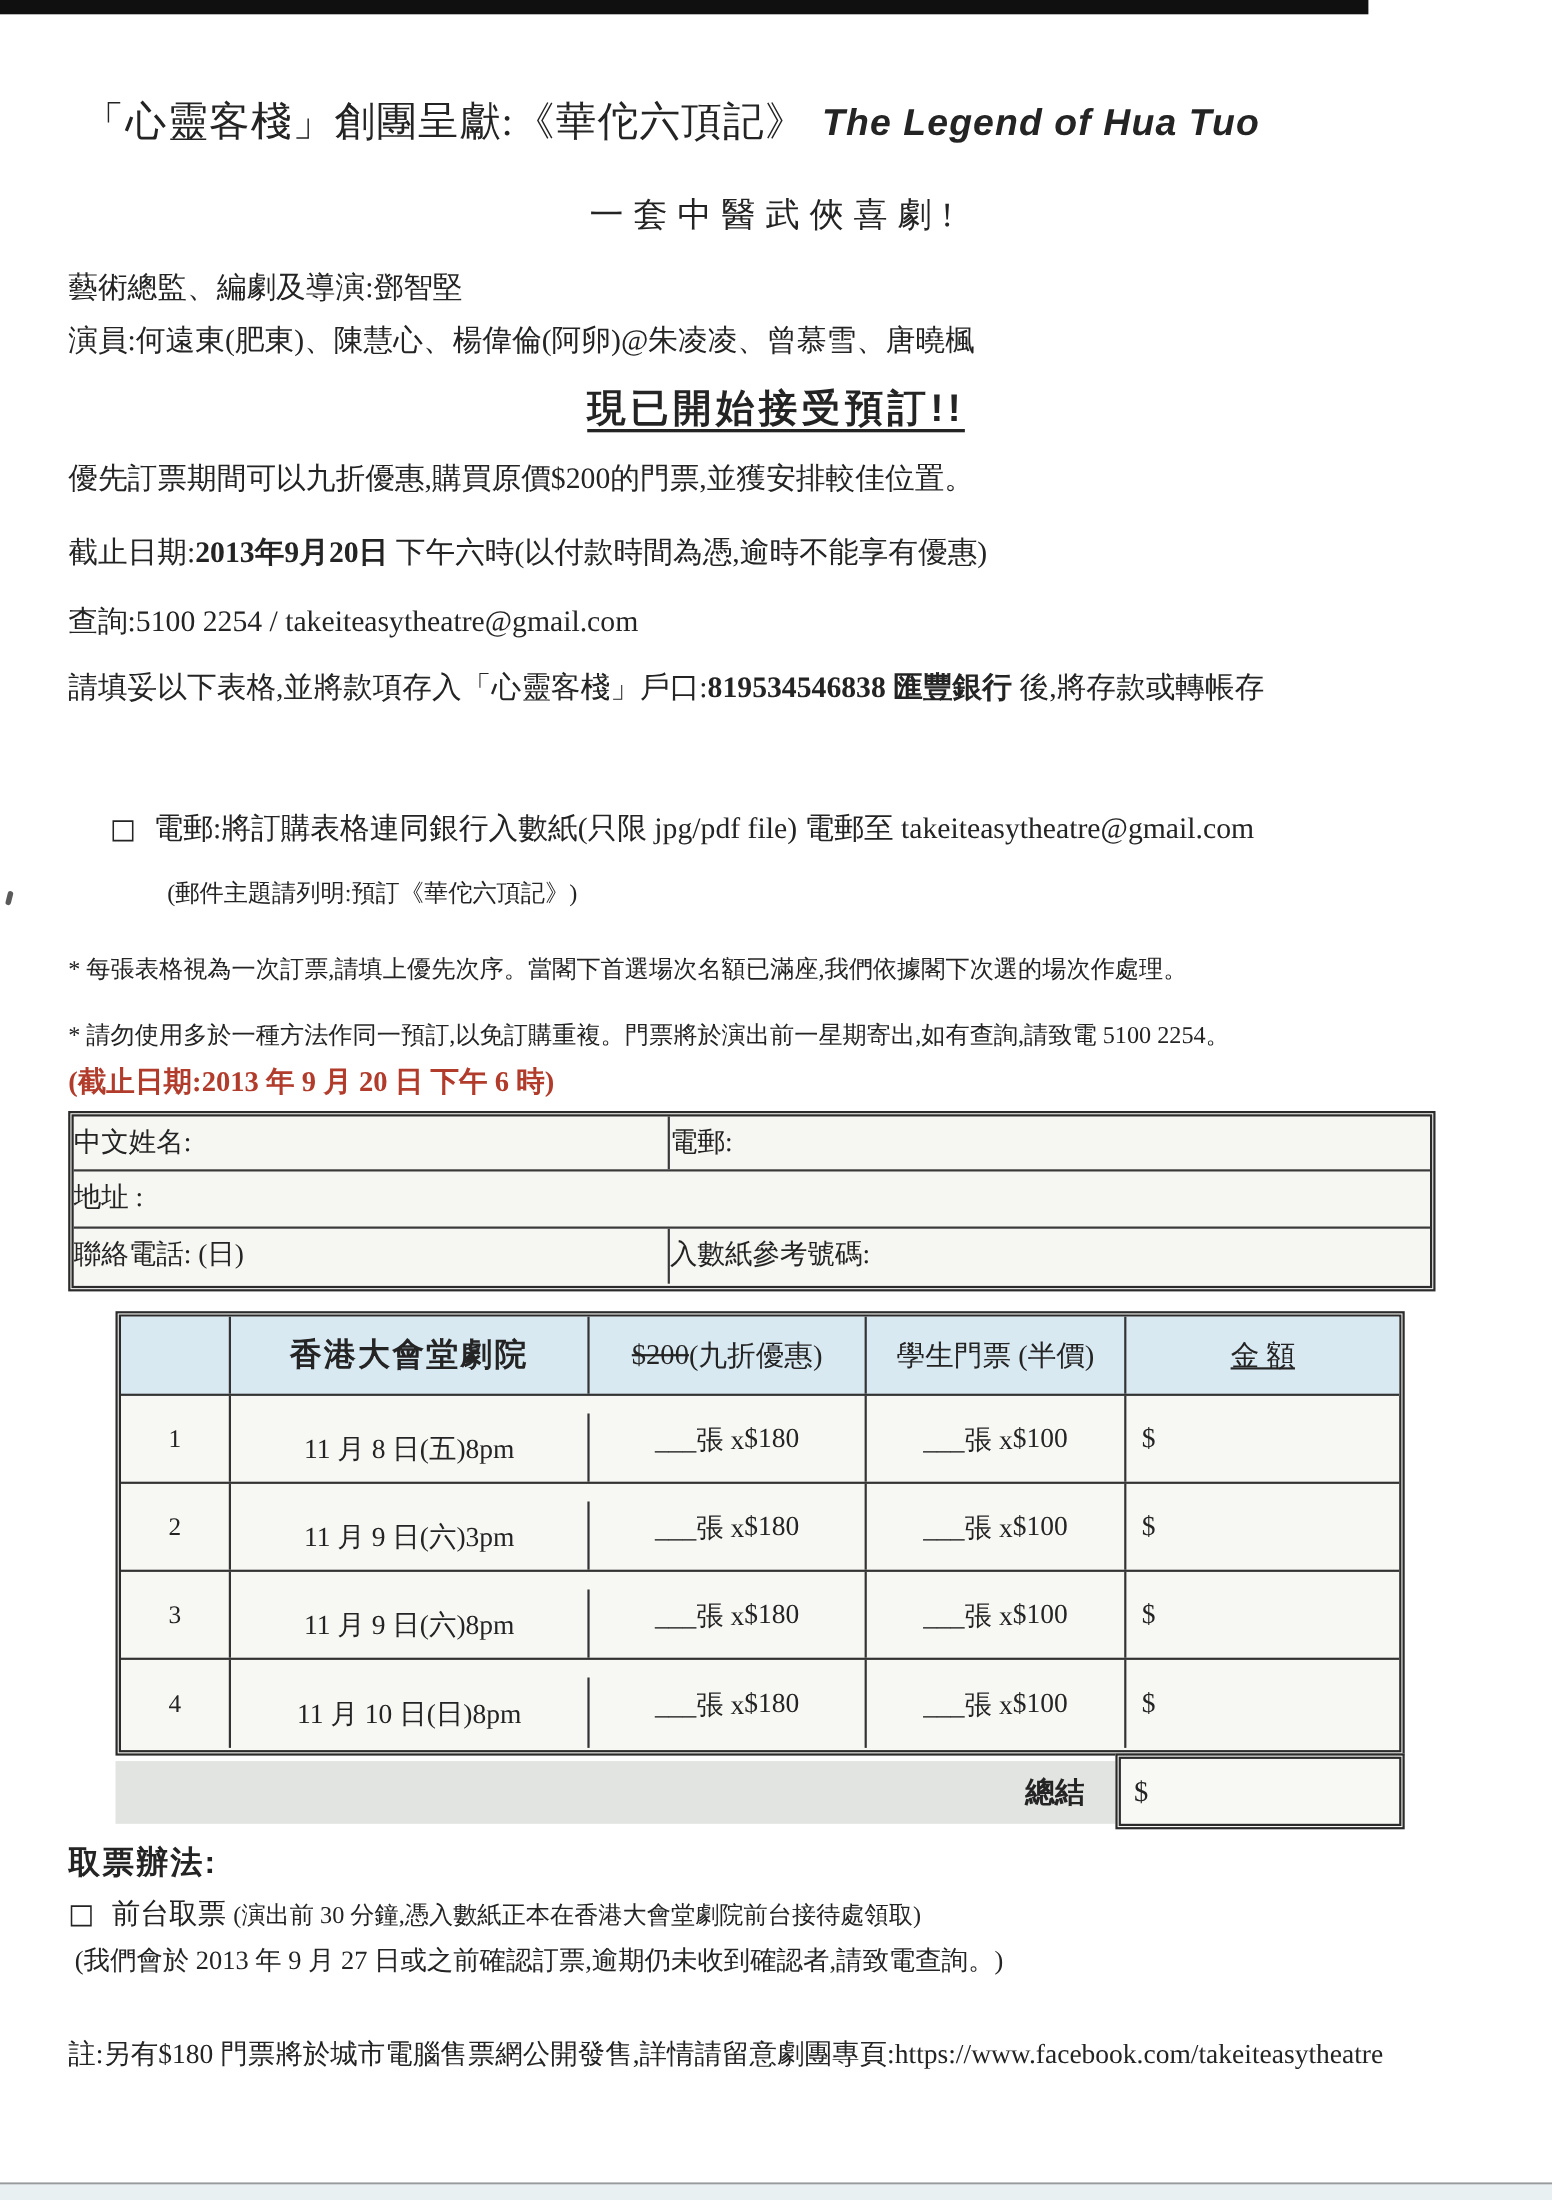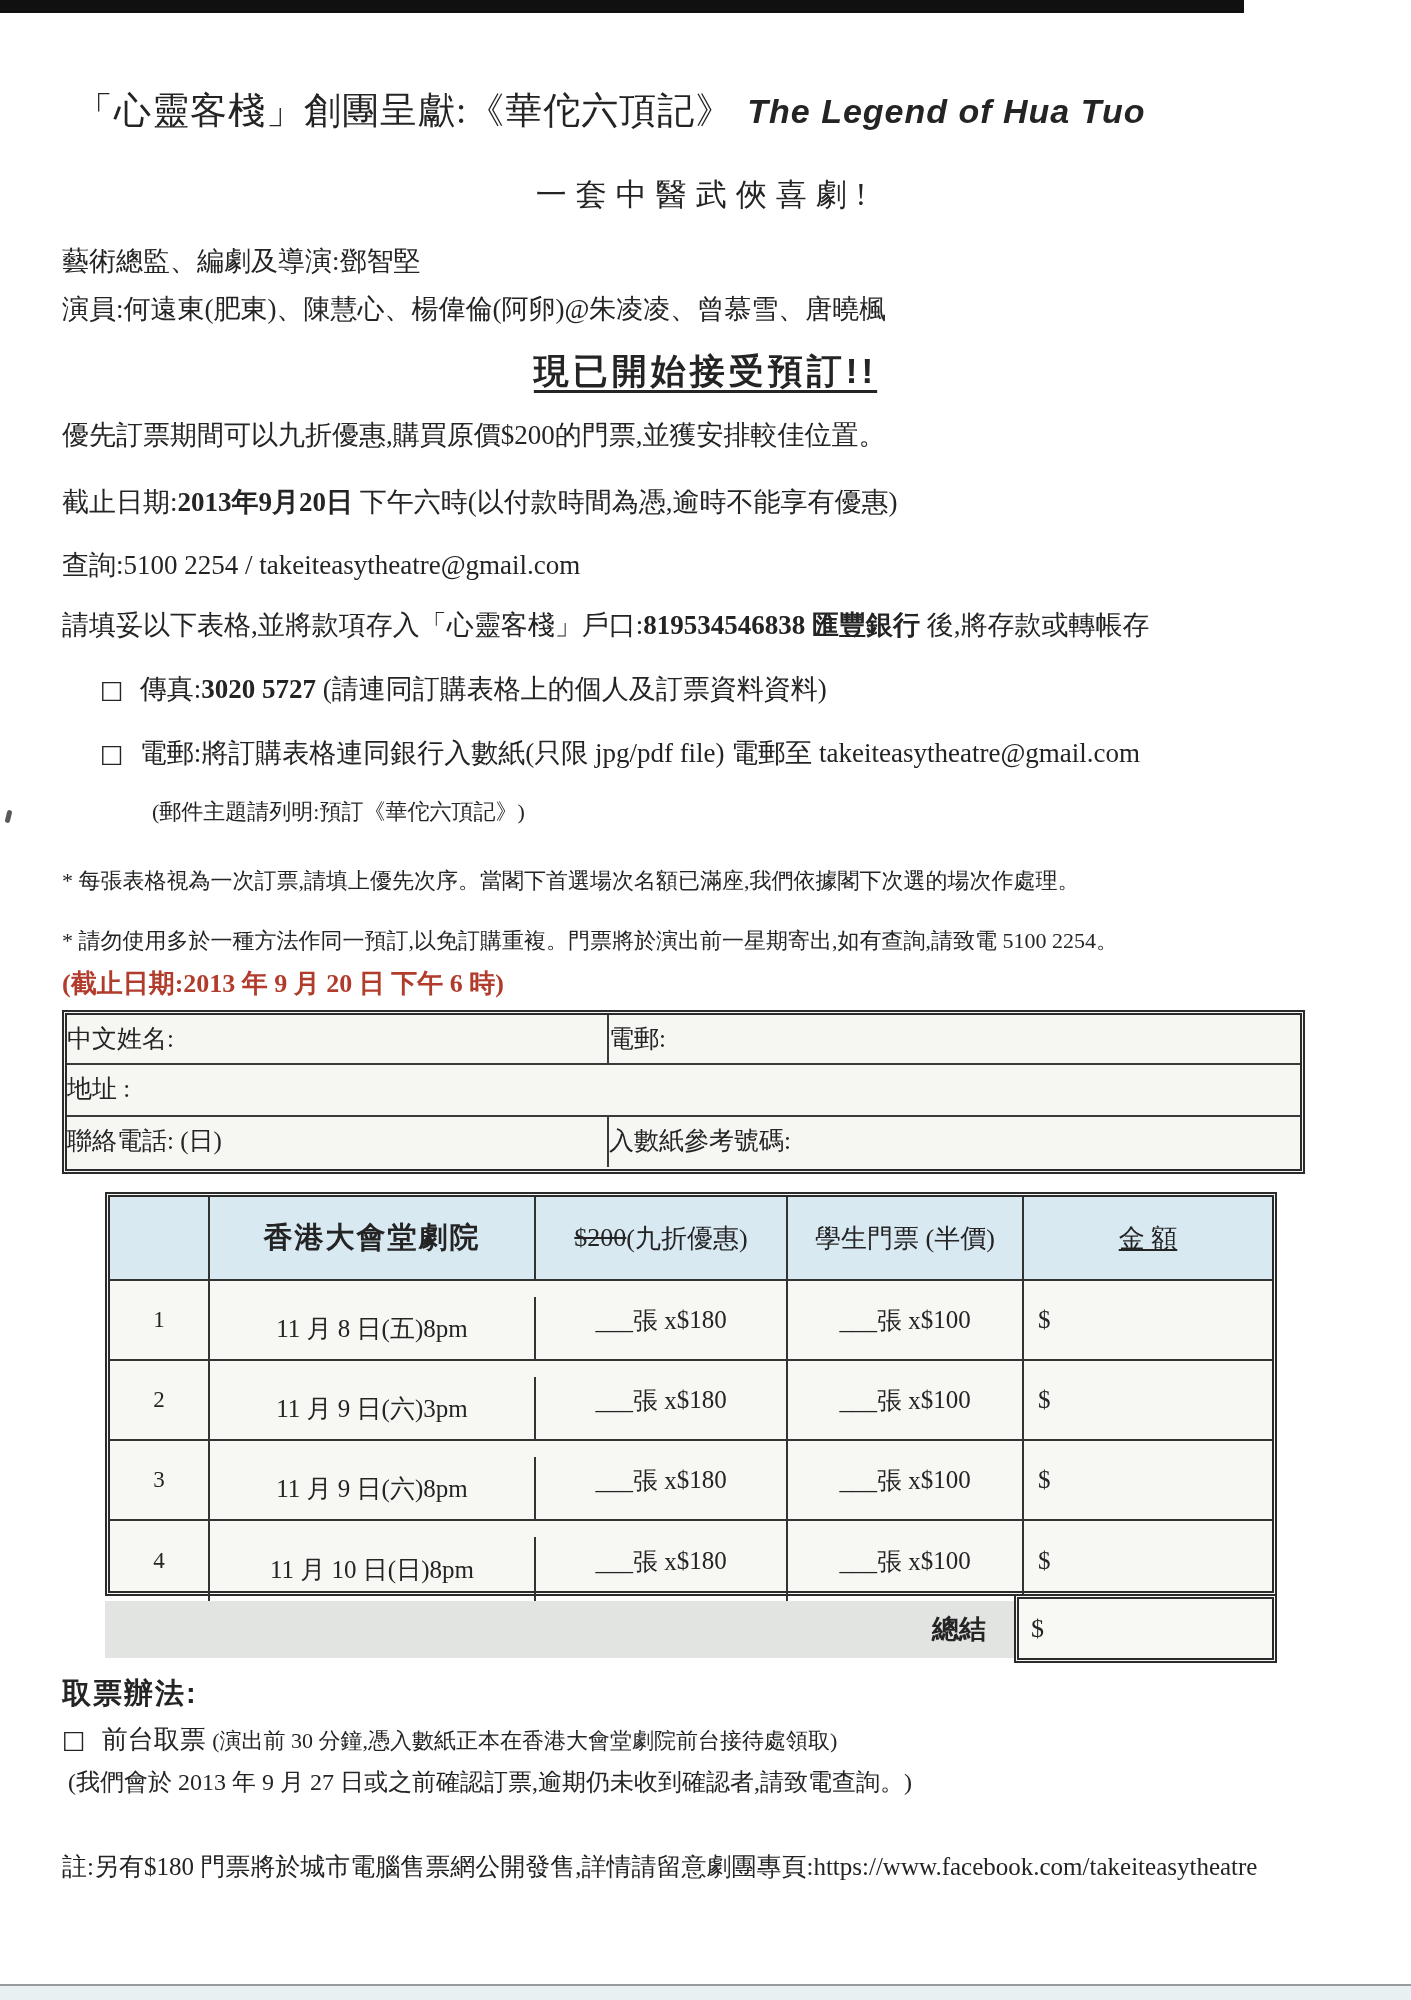--- a/index.html
+++ b/index.html
@@ -47,21 +47,21 @@
   .cform .r2{height:52px;border-bottom:2px solid #3a3a3a;}
   .cform .r3{height:50px;}
   .cform .cell{box-sizing:border-box;font-size:25px;line-height:48px;white-space:nowrap;}
   .cform .c1{width:542px;border-right:2px solid #3a3a3a;}
   .cform .c2{flex:1;}
 
   
   .btable{left:105px;top:1192px;width:1172px;height:404px;border:5px double #2b2b2b;box-sizing:border-box;background:#f7f7f4;}
   .btable .trow{display:flex;box-sizing:border-box;border-bottom:2px solid #333;}
   .btable .trow:last-child{border-bottom:none;}
-  .btable .thead{height:84px;background:#d9e9f2;}
+  .btable .thead{height:72px;background:#d9e9f2;}
   .btable .tdata{height:80px;}
   .btable .tc{box-sizing:border-box;display:flex;align-items:center;justify-content:center;border-right:2px solid #333;font-size:25px;white-space:nowrap;}
   .btable .tc:last-child{border-right:none;}
   .btable .c-num{width:100px;font-size:23px;}
   .btable .c-venue{width:326px;}
   .btable .c-reg{width:252px;}
   .btable .c-stu{width:236px;}
   .btable .c-amt{flex:1;justify-content:flex-start;padding-left:14px;}
   .btable .venue-h{font-size:29px;font-weight:600;letter-spacing:2px;}
   .btable .head-txt{font-size:26px;}
@@ -102,23 +102,20 @@
   <div class="abs body-line discount">優先訂票期間可以九折優惠,購買原價$200的門票,並獲安排較佳位置。</div>
   <div class="abs body-line deadline">
     <span>截止日期:</span><span class="b">2013年9月20日</span><span> 下午六時(以付款時間為憑,逾時不能享有優惠)</span>
   </div>
   <div class="abs body-line enquiry">查詢:5100 2254 / takeiteasytheatre@gmail.com</div>
 
   <div class="abs body-line instruction">
     <span>請填妥以下表格,並將款項存入「心靈客棧」戶口:</span><span class="b">819534546838</span><span class="b"> 匯豐銀行</span><span> 後,將存款或轉帳存</span>
   </div>
 
-  <div class="abs body-line fax-line">
-    <span class="cbx">□</span><span>傳真:</span><span class="b">3020 5727</span><span> (請連同訂購表格上的個人及訂票資料資料)</span>
-  </div>
 
   <div class="abs body-line email-line">
     <span class="cbx">□</span><span>電郵:</span><span>將訂購表格連同銀行入數紙(只限 jpg/pdf file) 電郵至 takeiteasytheatre@gmail.com</span>
   </div>
   <div class="abs subject-line">(郵件主題請列明:預訂《華佗六頂記》)</div>
 
   <div class="abs note note1">* 每張表格視為一次訂票,請填上優先次序。當閣下首選場次名額已滿座,我們依據閣下次選的場次作處理。</div>
   <div class="abs note note2">* 請勿使用多於一種方法作同一預訂,以免訂購重複。門票將於演出前一星期寄出,如有查詢,請致電 5100 2254。</div>
 
   <div class="abs red-deadline">(截止日期:2013 年 9 月 20 日 下午 6 時)</div>

